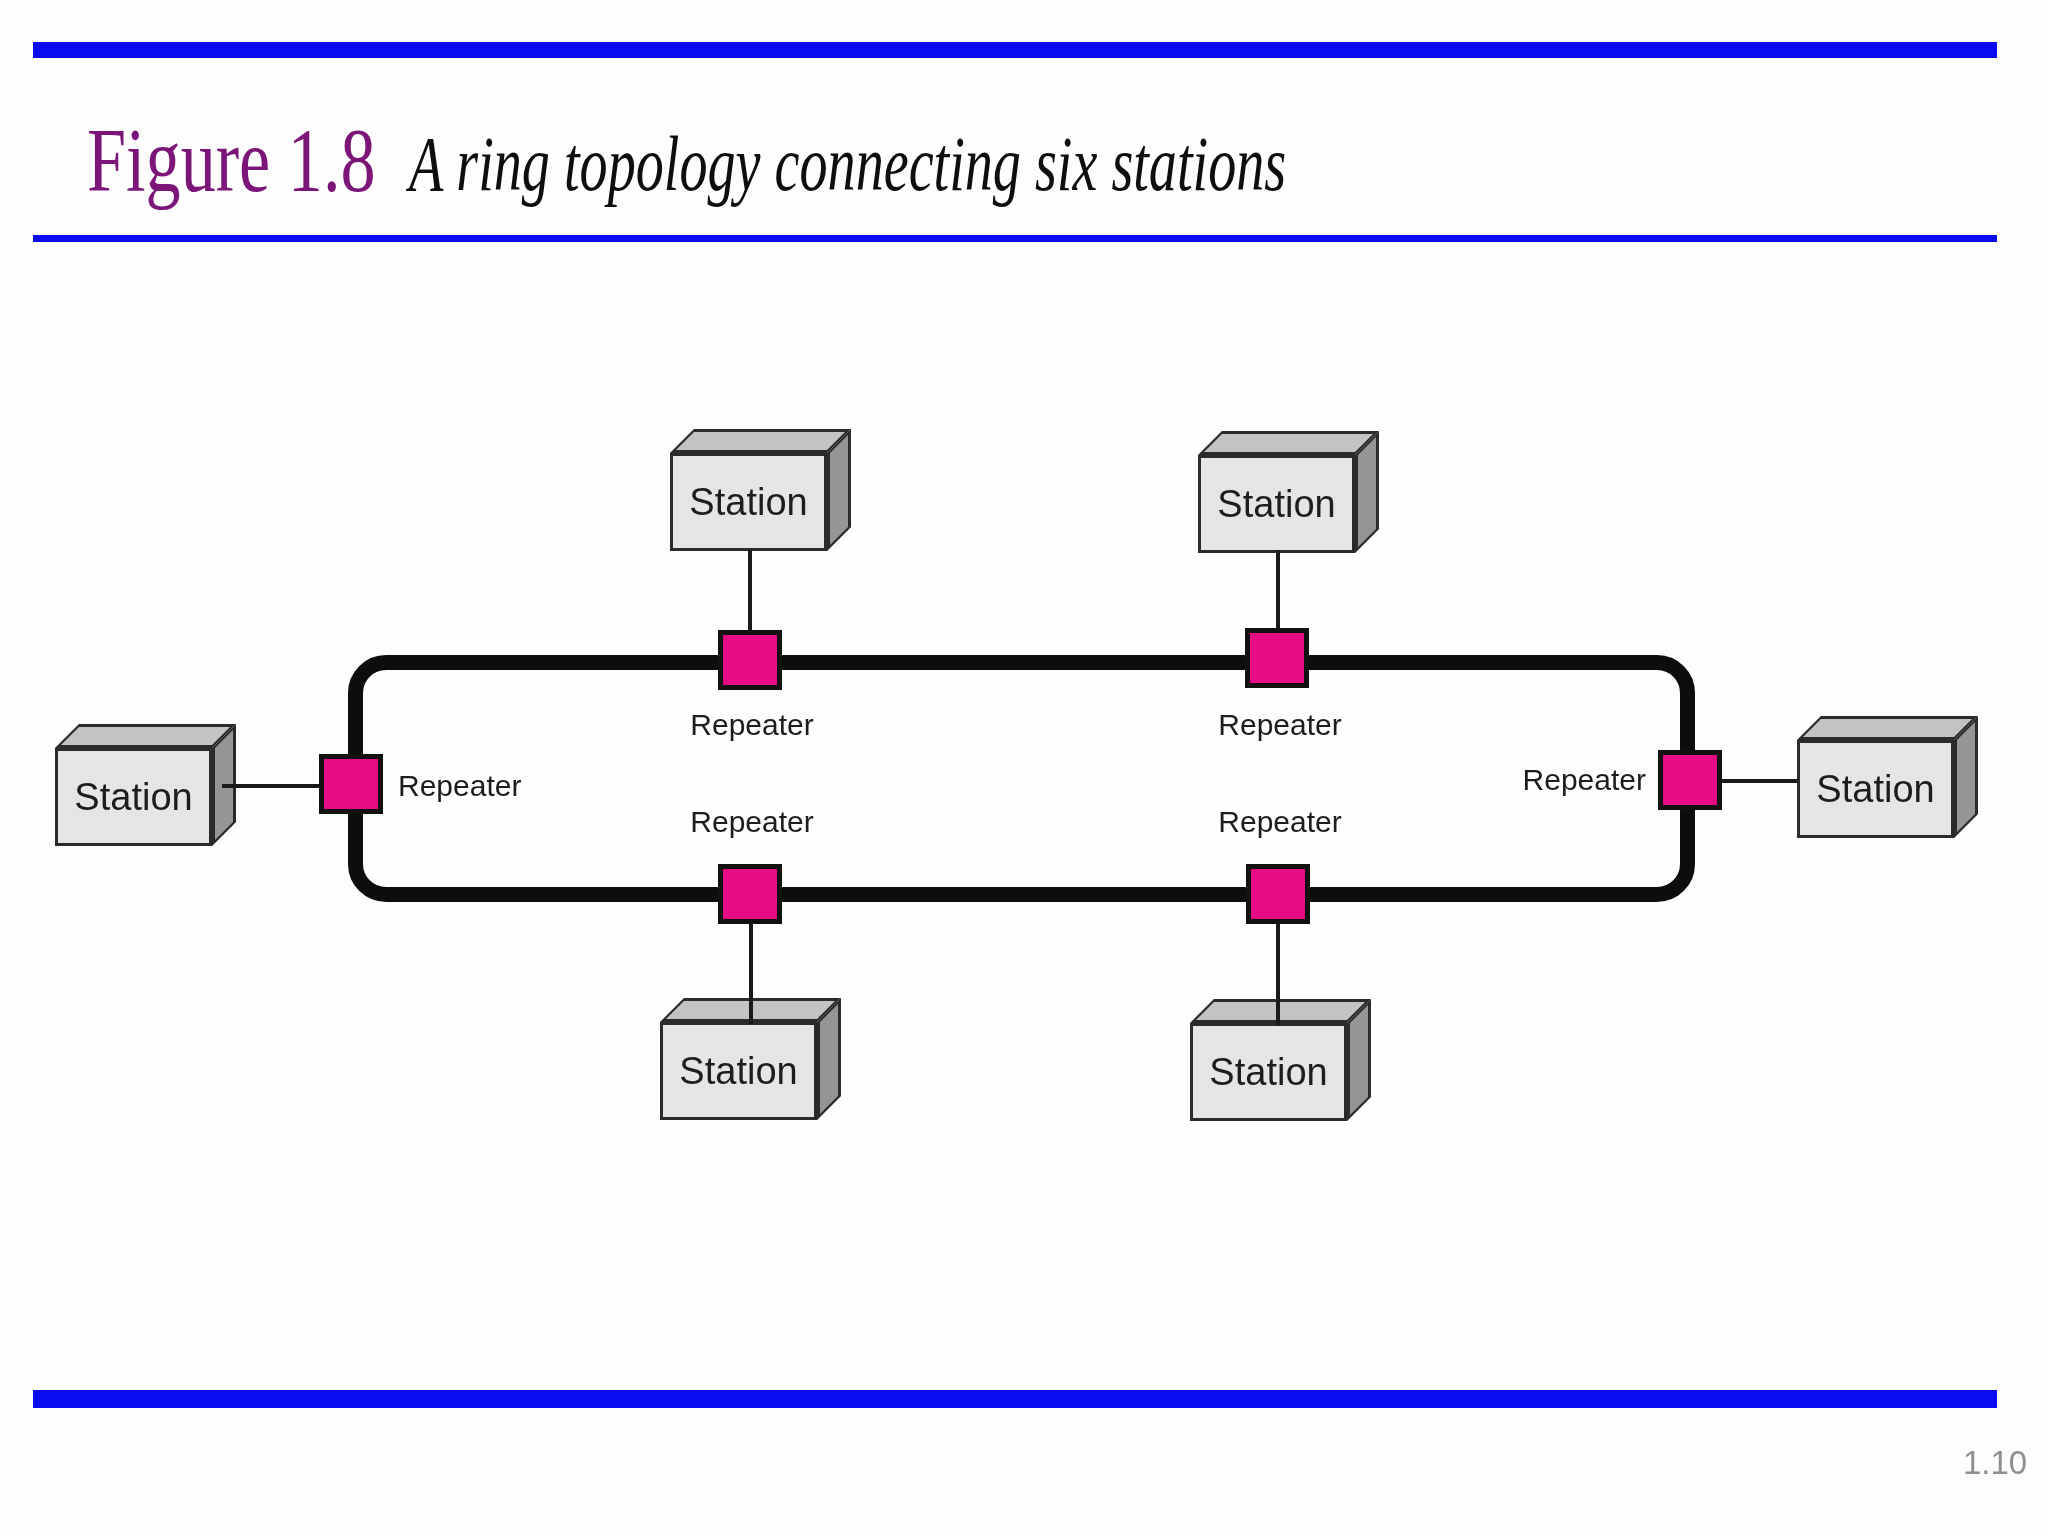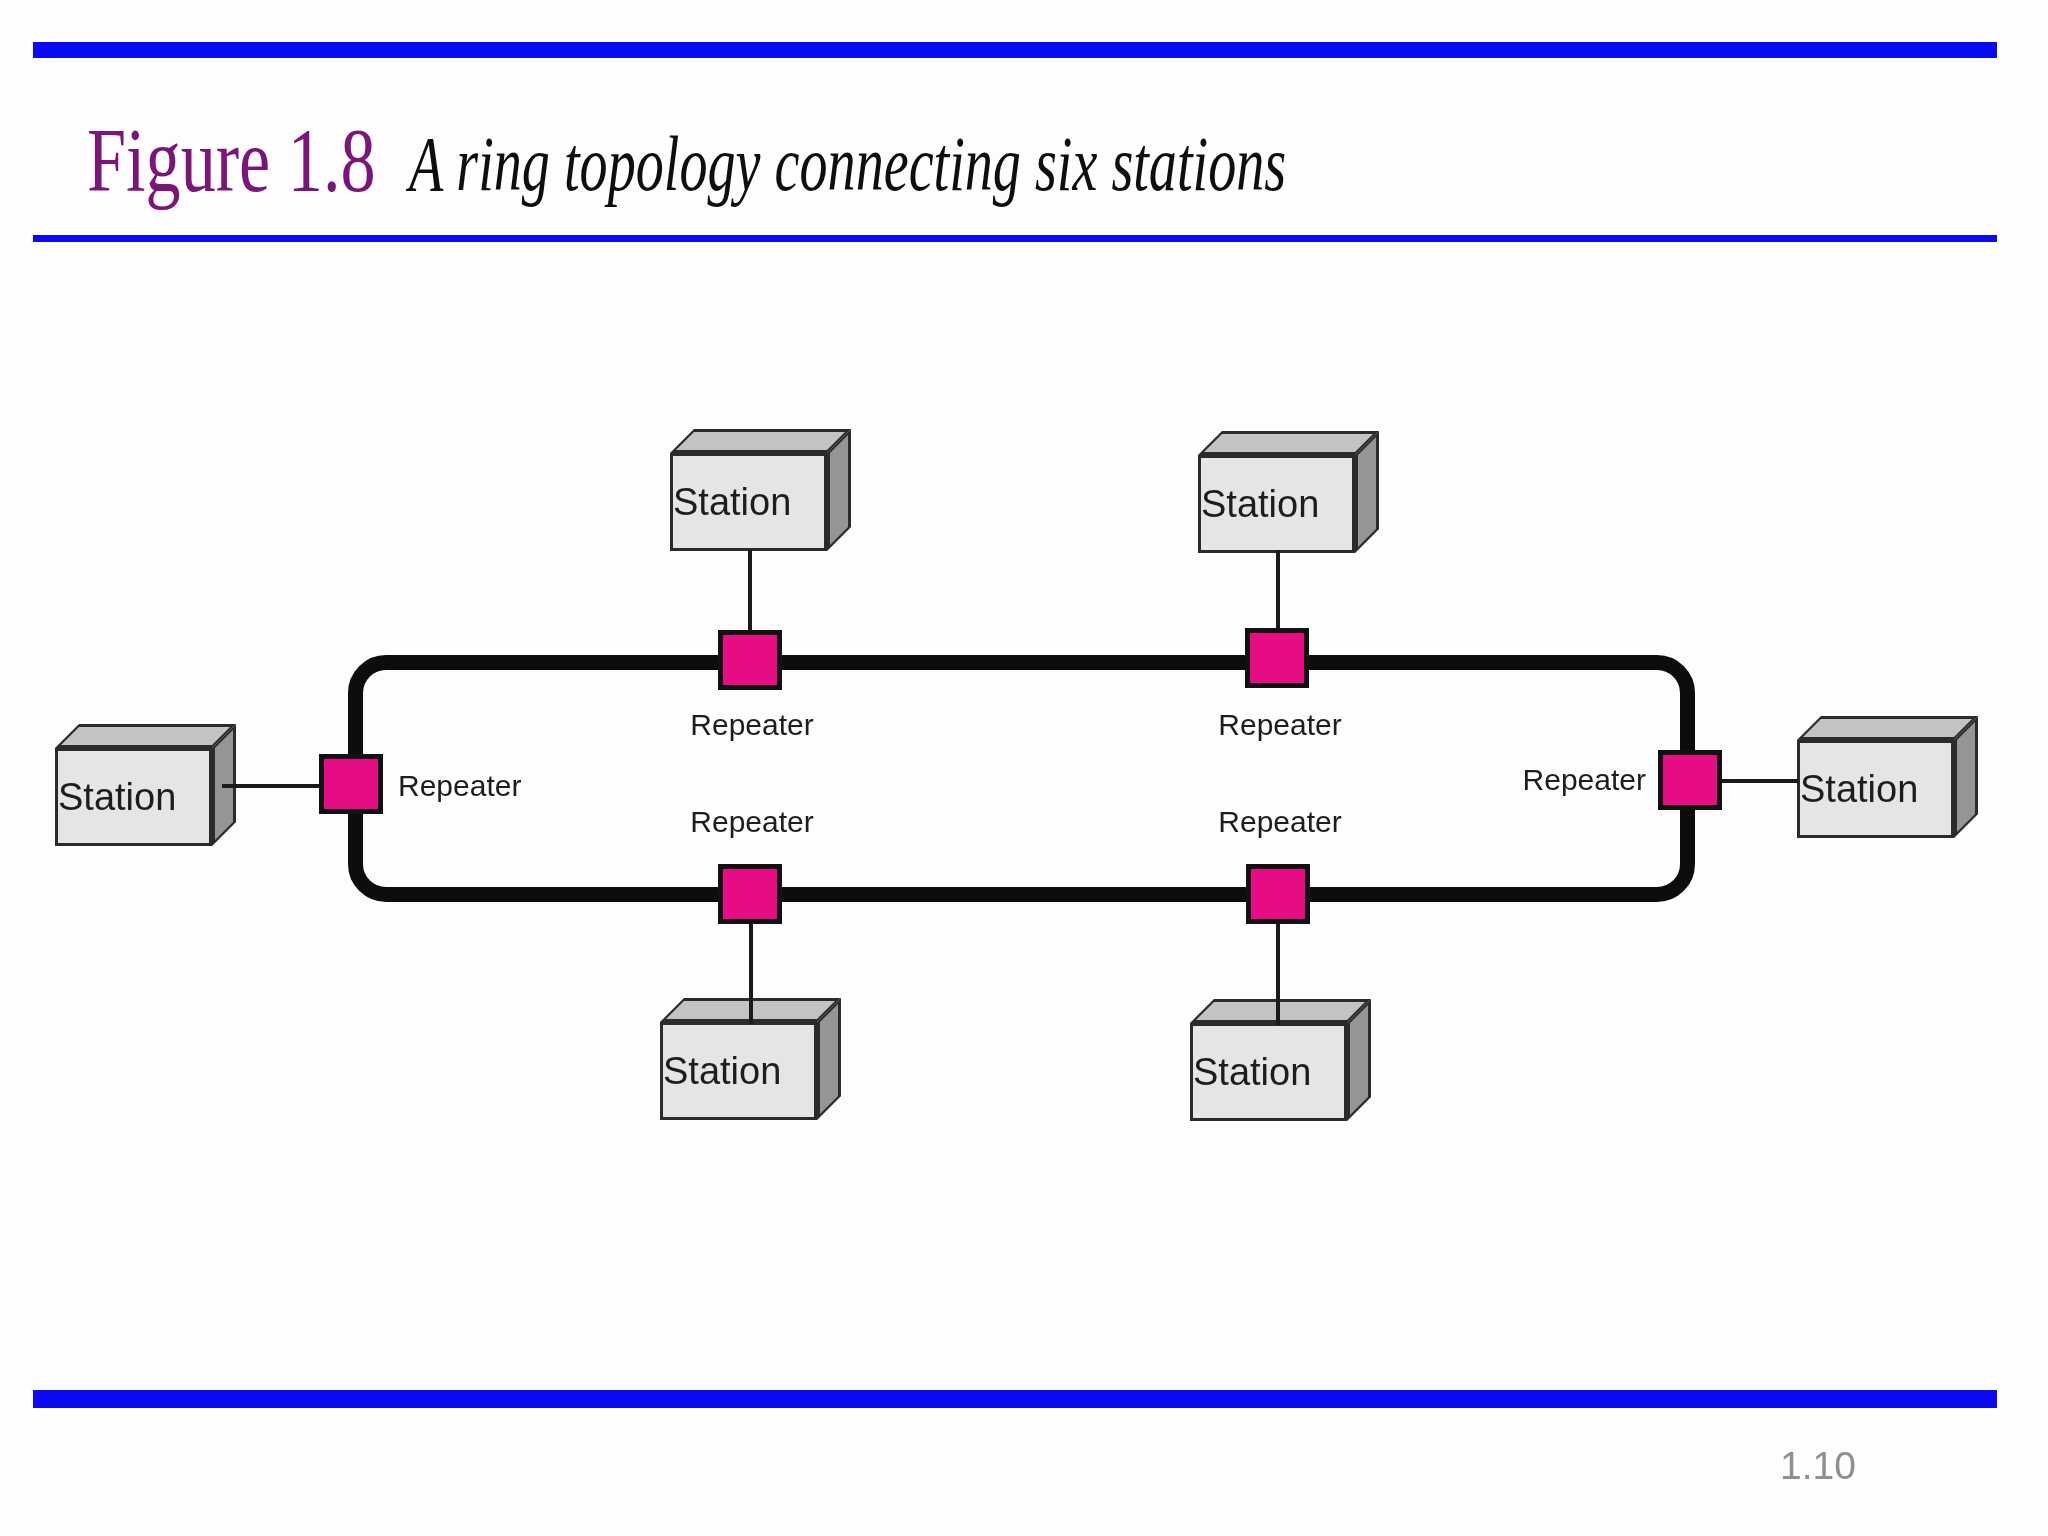--- a/index.html
+++ b/index.html
@@ -51,26 +51,26 @@
   .face.top{
     left:0;top:0;width:157px;height:24px;background:var(--box-top-gray,#c3c3c3);
     transform:skewX(-45deg);transform-origin:0 100%;
   }
   .face.side{
     left:157px;top:24px;width:24px;height:98px;background:var(--box-side-gray,#959595);
     transform:skewY(-45deg);transform-origin:0 0;
   }
   .face.front{
     left:0;top:24px;width:157px;height:98px;background:var(--box-front-gray,#e5e5e5);
-    display:flex;align-items:center;justify-content:flex-start;
+    display:flex;align-items:center;justify-content:center;
   }
   .station-label{font-size:38px;color:var(--label-dark,#1d1d1d);white-space:nowrap;}
   
   .page-number{
-    position:absolute;left:1780px;top:1444px;font-size:39px;color:var(--page-number-gray,#8f8f8f);
+    position:absolute;left:1963px;top:1444px;font-size:33px;color:var(--page-number-gray,#8f8f8f);
   }
 </style>
 </head>
 <body>
 
 <div class="slide">
 
   <div class="bar top"></div>
   <div class="bar rule"></div>
   <div class="bar bottom"></div>

